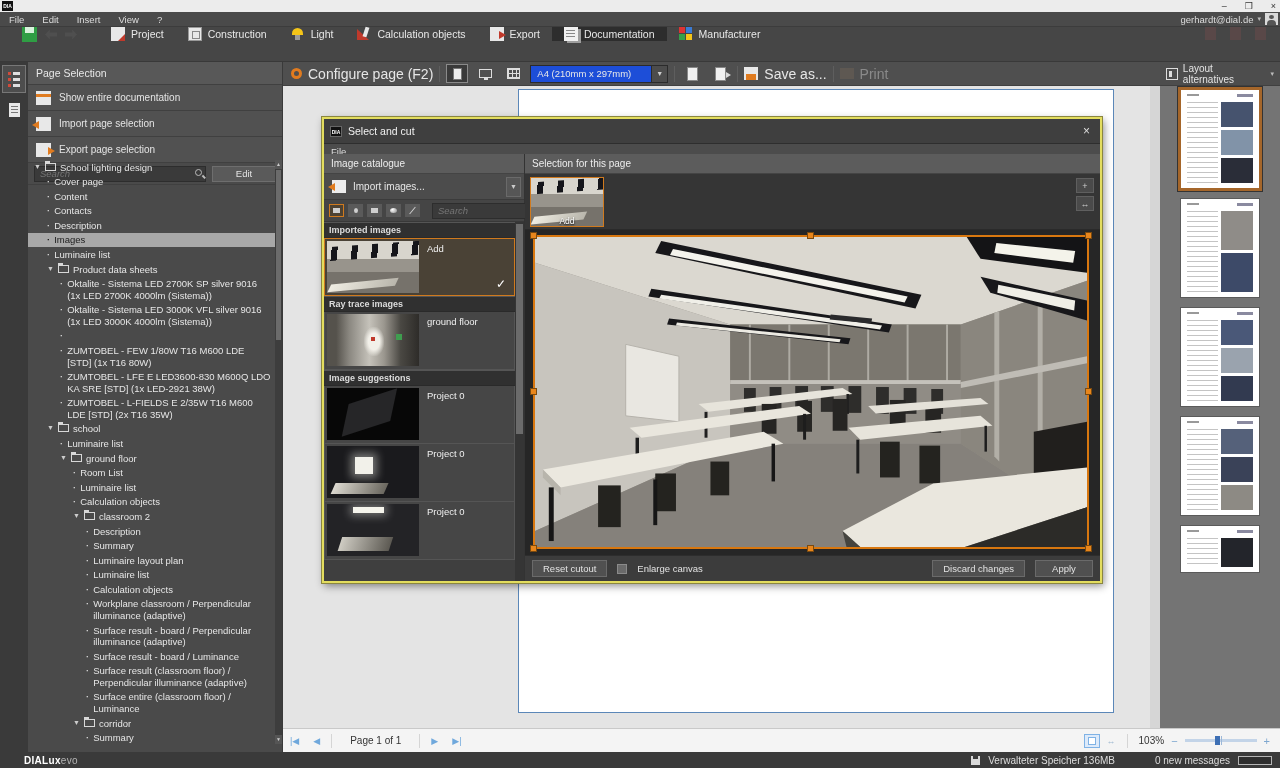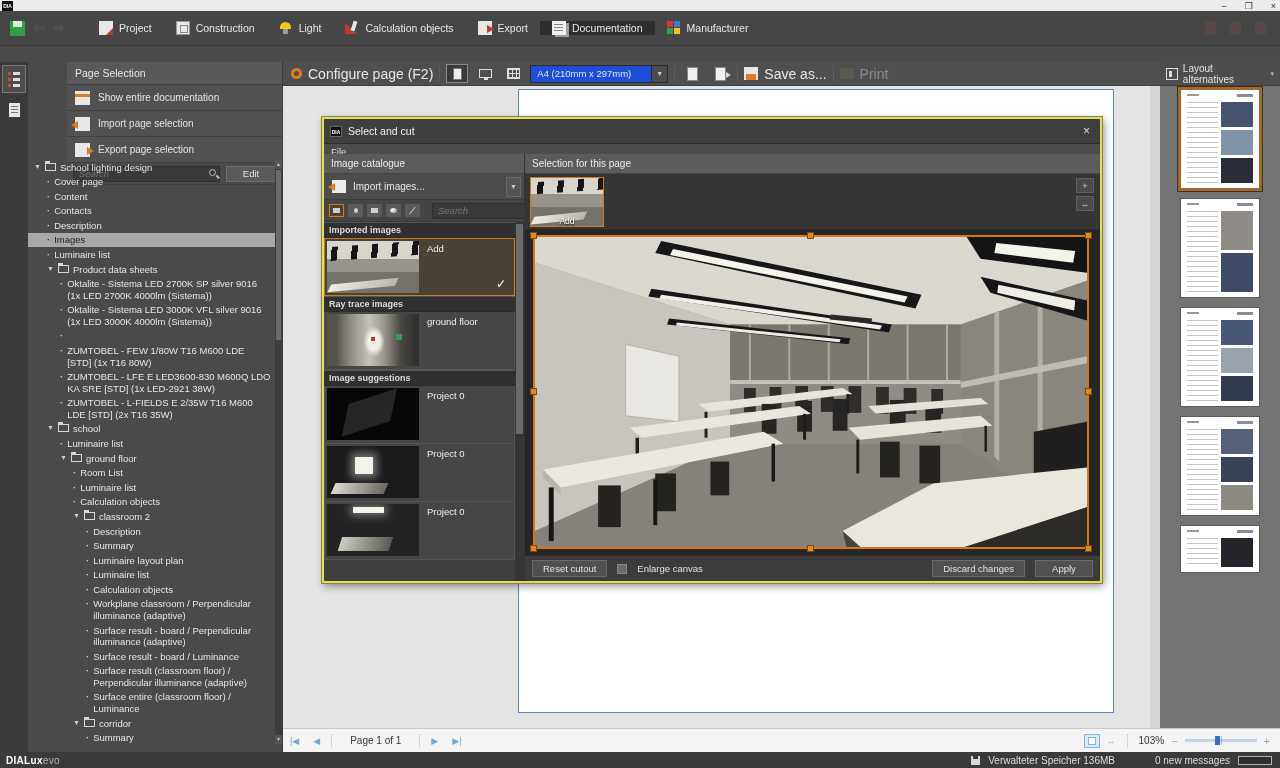--- a/index.html
+++ b/index.html
@@ -17,21 +17,21 @@
   .menubar{left:0;top:12px;width:1280px;height:15px;background:#4a4a4a;border-bottom:1px solid #3c3c3c;display:flex;align-items:center;}
   .menu-item{padding:0 9px;font-size:9.5px;color:#ddd;}
   .menubar .spacer{flex:1;}
   .account{display:flex;align-items:center;gap:4px;color:#ddd;font-size:9.5px;margin-right:4px;}
   .caret{font-size:7px;color:#bbb;}
   .avatar{width:13px;height:12px;background:#d9d9d9;position:relative;margin-right:2px;overflow:hidden;}
   .avatar::before{content:"";position:absolute;left:4px;top:2px;width:5px;height:4px;border-radius:50%;background:#555;}
   .avatar::after{content:"";position:absolute;left:2px;top:7px;width:9px;height:5px;border-radius:4px 4px 0 0;background:#555;}
 
   
-  .ribbon{left:0;top:11px;width:1280px;height:35px;background:#464646;border-bottom:1px solid #393939;display:flex;align-items:center;}
+  .ribbon{left:0;top:27px;width:1280px;height:35px;background:#464646;border-bottom:1px solid #393939;display:flex;align-items:flex-start;padding-left:12px;}
   .rib-left{display:flex;align-items:center;gap:8px;padding:0 10px;}
   .ic{position:relative;display:inline-block;}
   .ic-save{width:15px;height:15px;background:#2f9e44;}
   .ic-save::after{content:"";position:absolute;left:3px;top:0;width:9px;height:6px;background:#d9f2dc;}
   .ic-undo,.ic-redo{width:12px;height:10px;background:#5a5a5a;opacity:.45;clip-path:polygon(0 50%,40% 0,40% 30%,100% 30%,100% 70%,40% 70%,40% 100%);}
   .ic-redo{transform:scaleX(-1);}
   .rib-tabs{display:flex;align-items:stretch;margin-left:12px;}
   .rib-tab{display:flex;align-items:center;gap:6px;padding:0 12px;font-size:10.5px;color:#e8e8e8;}
   .rib-tab.active{background:#2d2d2d;}
   .rib-sp{flex:1;}
@@ -96,21 +96,21 @@
   .rail{left:0;top:62px;width:28px;height:690px;background:#3a3a3a;}
   .rail-btn{width:24px;height:28px;margin:3px auto;border:1px solid transparent;display:flex;align-items:center;justify-content:center;}
   .rail-btn.active{background:#4d4d4d;border-color:#777;}
   .rb1{width:12px;height:16px;position:relative;background:transparent;}
   .rb1::before{content:"";position:absolute;left:0;top:1px;width:3px;height:3px;background:#d04a3a;box-shadow:0 6px 0 #d04a3a,0 12px 0 #d04a3a;}
   .rb1::after{content:"";position:absolute;left:5px;top:1px;width:7px;height:3px;background:#e0e0e0;box-shadow:0 6px 0 #e0e0e0,0 12px 0 #e0e0e0;}
   .rb2{width:11px;height:14px;background:#e8e8e8;position:relative;}
   .rb2::after{content:"";position:absolute;left:2px;top:3px;width:7px;height:1px;background:#777;box-shadow:0 3px 0 #777,0 6px 0 #777;}
 
   
-  .sidebar{left:28px;top:62px;width:255px;height:690px;background:#4a4a4a;border-right:1px solid #3a3a3a;padding-left:39px;}
+  .sidebar{left:28px;top:62px;width:255px;height:690px;background:#4a4a4a;border-right:1px solid #3a3a3a;}
   .sb-title{height:23px;background:#585858;display:flex;align-items:center;padding-left:8px;font-size:10.5px;color:#e8e8e8;border-bottom:1px solid #404040;}
   .sb-btn{height:26px;background:#515151;border-bottom:1px solid #404040;display:flex;align-items:center;gap:8px;padding-left:8px;font-size:10px;color:#e4e4e4;}
   .sbi{width:15px;height:14px;position:relative;}
   .sbi-doc{background:#e8e8e8;}
   .sbi-doc::after{content:"";position:absolute;left:0;top:3px;width:100%;height:3px;background:#e07b1f;}
   .sbi-import{background:#e8e8e8;}
   .sbi-import::after{content:"";position:absolute;left:-4px;top:4px;border-right:7px solid #e07b1f;border-top:4px solid transparent;border-bottom:4px solid transparent;}
   .sbi-export{background:#e8e8e8;}
   .sbi-export::after{content:"";position:absolute;right:-4px;top:4px;border-left:7px solid #e07b1f;border-top:4px solid transparent;border-bottom:4px solid transparent;}
   .sb-search-row{height:22px;display:flex;align-items:center;gap:6px;padding:0 6px;border-bottom:1px solid #404040;}
@@ -146,21 +146,21 @@
   .fit-btn{width:16px;height:14px;border:1px solid #7fb2e5;background:#ddeafa;position:relative;}
   .fit-btn::after{content:"";position:absolute;left:3px;top:2px;right:3px;bottom:2px;border:1px solid #7fb2e5;background:#fff;}
   .fitw{color:#9db8d0;font-size:9px;}
   .zoom-slider{width:72px;height:3px;background:#c3d4e8;position:relative;}
   .zoom-slider .tick{position:absolute;left:50%;top:-3px;width:1px;height:9px;background:#9cb8d8;}
   .zoom-slider .zthumb{position:absolute;left:42%;top:-3px;width:5px;height:9px;background:#3d6fb4;}
   .zminus,.zplus{color:#7fa8d0;font-size:11px;}
 
   
   .statusbar{left:0;top:752px;width:1280px;height:16px;background:#3a3a3a;display:flex;align-items:center;font-size:10px;}
-  .brand{margin-left:6px;color:#fff;font-weight:bold;letter-spacing:.3px;}
+  .brand{margin-left:24px;color:#fff;font-weight:bold;letter-spacing:.3px;}
   .brand .evo{color:#b5b5b5;font-weight:normal;}
   .st-right{margin-left:auto;display:flex;align-items:center;gap:8px;padding-right:8px;color:#ddd;}
   .st-disk{width:9px;height:9px;background:#d8d8d8;position:relative;}
   .st-disk::after{content:"";position:absolute;left:2px;top:0;width:5px;height:3px;background:#3a3a3a;}
   .msg-box{width:34px;height:9px;border:1px solid #b5b5b5;background:#2e2e2e;}
 
   
   .dialog{left:322px;top:117px;width:780px;height:466px;background:#454545;border:2px solid #e3dd5f;box-shadow:0 0 0 1px #8a8640,2px 3px 8px rgba(0,0,0,.45);}
   .dlg-title{height:20px;background:#3f3f3f;display:flex;align-items:center;gap:6px;padding:12px 6px;border-bottom:1px solid #2e2e2e;}
   .dlg-badge{width:12px;height:11px;background:#111;color:#fff;font-size:5px;line-height:11px;text-align:center;font-weight:bold;border:1px solid #666;}

